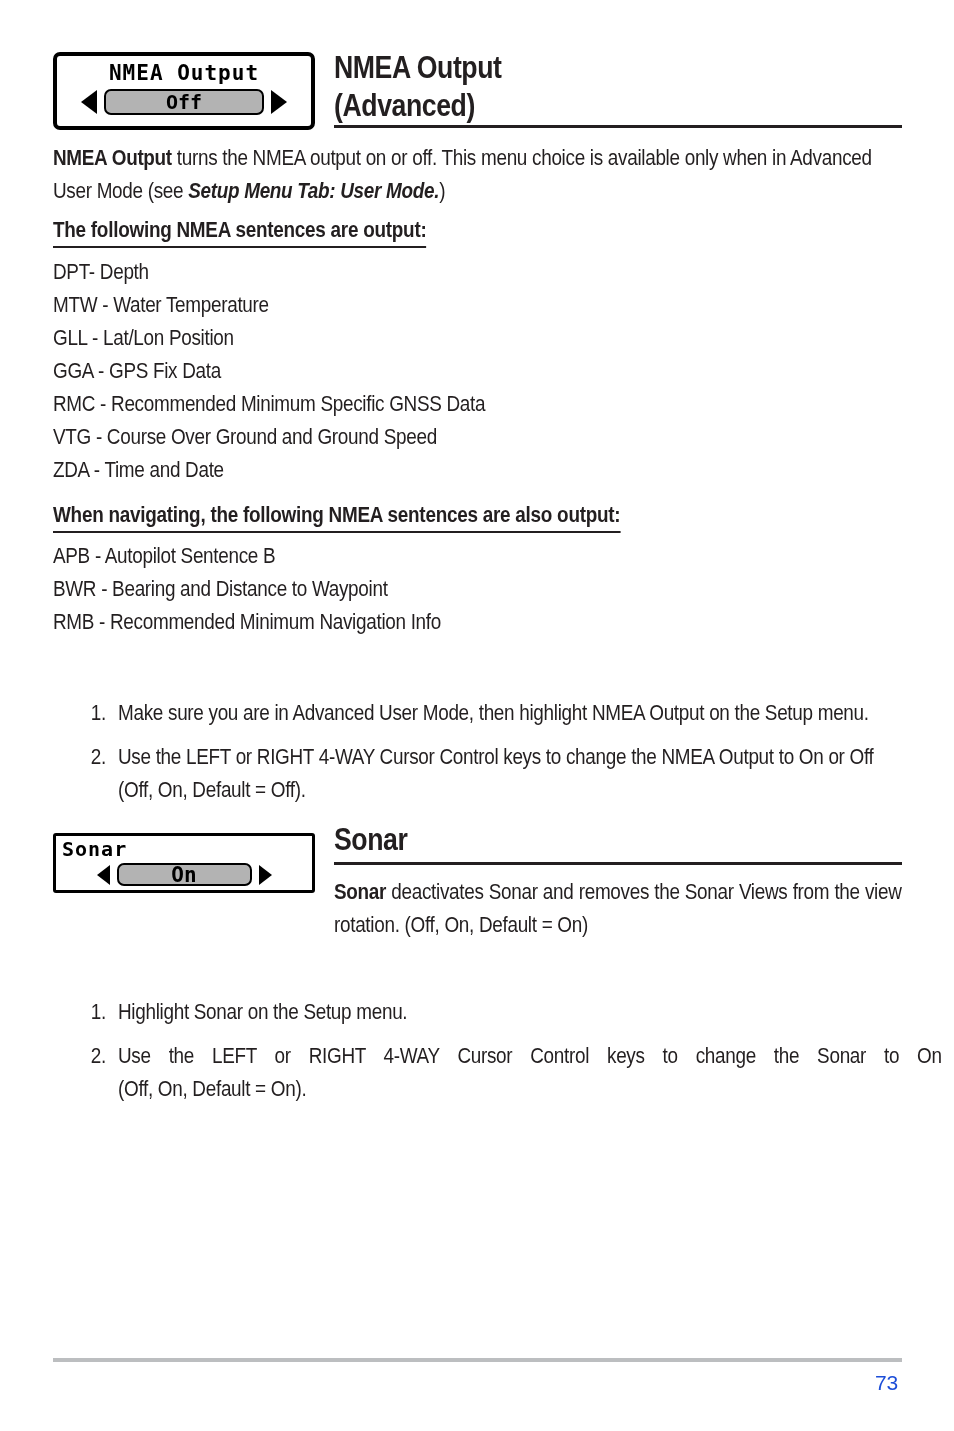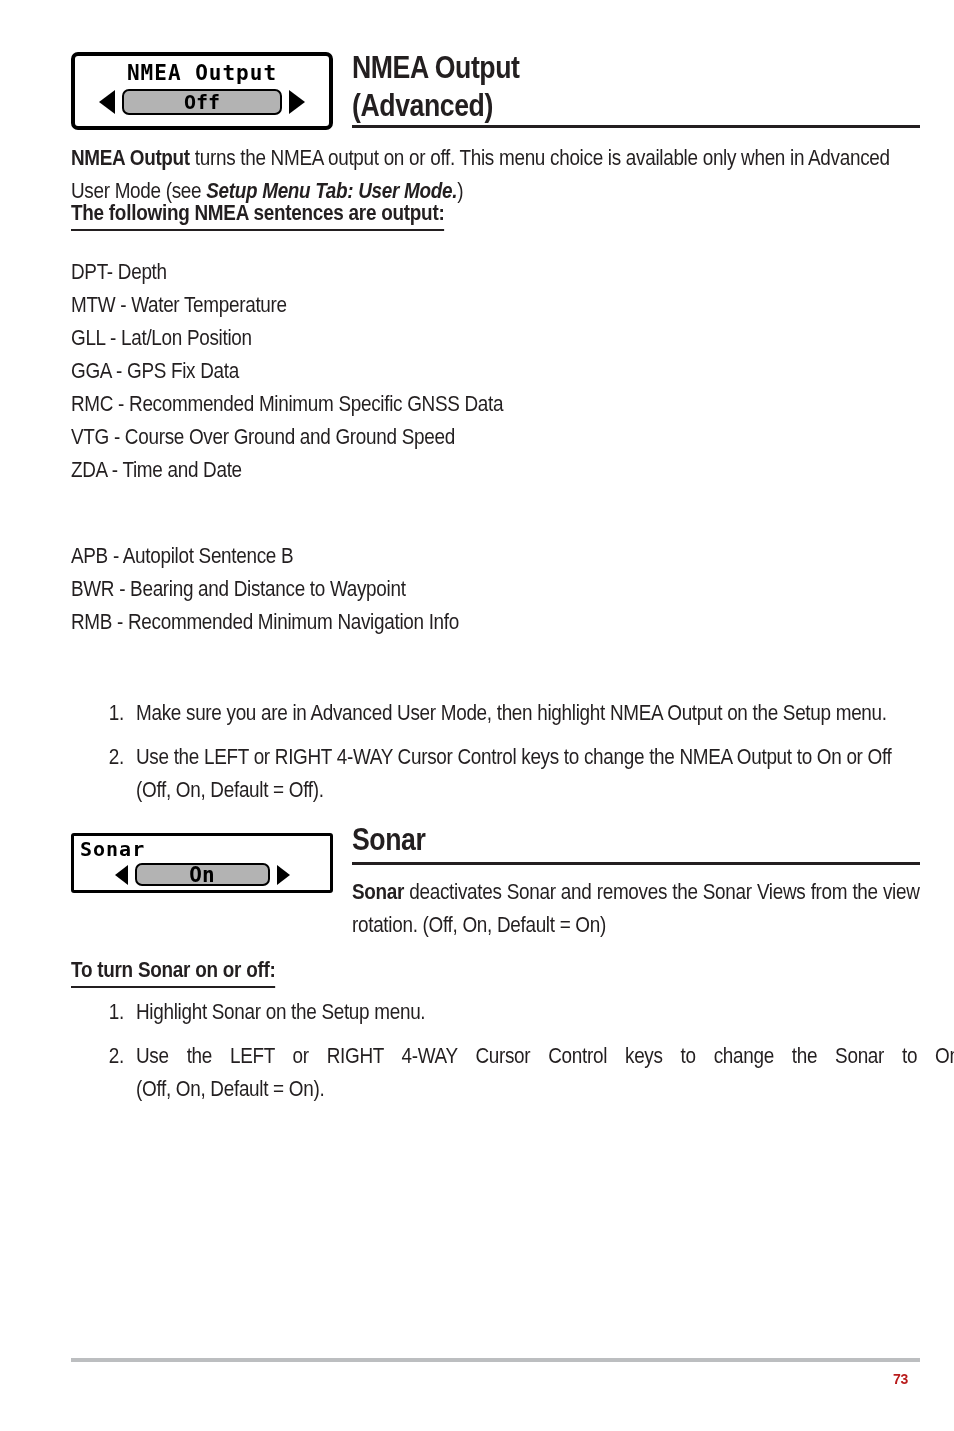--- a/index.html
+++ b/index.html
@@ -12,21 +12,20 @@
     height: 1431px;
     position: relative;
     font-family: "Liberation Sans", sans-serif;
     color: #231f20;
     overflow: hidden;
   }
 
   .page {
     position: absolute;
     inset: 0;
-    margin-left: 18px;
   }
 
   
   .body-text {
     font-size: 21.5px;
     line-height: 33px;
     letter-spacing: -0.35px;
     transform: scaleX(0.88);
     transform-origin: left top;
     width: 113.6%;
@@ -142,24 +141,23 @@
     transform: scaleX(0.88);
     transform-origin: left top;
     width: 113.6%;
   }
   .num-item .txt.justify {
     text-align: justify;
   }
 
   .page-number {
     position: absolute;
-    font-size: 14px;
-    color: #b91c1c;
+    font-size: 21px;
+    color: #1d4ed8;
     letter-spacing: -0.3px;
-    font-weight: bold;
   }
 </style>
 </head>
 <body>
 
 <div class="page">
 
   <div class="lcd-widget" style="left:53px; top:52px; width:262px; height:78px;">
     <div class="lcd-title centered" style="margin-top:5px;">NMEA Output</div>
     <div class="lcd-row" style="margin-top:4px;">
@@ -170,34 +168,37 @@
   </div>
 
   <div class="sec-head" style="left:334px; top:50px;">NMEA Output</div>
   <div class="sec-head" style="left:334px; top:88px;">(Advanced)</div>
   <div class="rule-black" style="left:334px; top:125px; width:568px;"></div>
 
   <div class="body-text" style="position:absolute; left:53px; top:142px; width:965px;">
     <span class="bold">NMEA Output</span><span> turns the NMEA output on or off.  This menu choice is available only when in Advanced User Mode (see </span><span class="bolditalic">Setup Menu Tab: User Mode.</span><span>)</span>
   </div>
 
-  <div style="position:absolute; left:53px; top:198px;">
+  <div style="position:absolute; left:53px; top:215px;">
     <div class="sub-head">The following NMEA sentences are output:</div>
   </div>
 
   <div class="body-text" style="position:absolute; left:53px; top:256px; width:965px;">
     <div>DPT- Depth</div>
     <div>MTW - Water Temperature</div>
     <div>GLL - Lat/Lon Position</div>
     <div>GGA - GPS Fix Data</div>
     <div>RMC - Recommended Minimum Specific GNSS Data</div>
     <div>VTG - Course Over Ground and Ground Speed</div>
     <div>ZDA - Time and Date</div>
   </div>
 
+  <div style="position:absolute; left:53px; top:500px;">
+    <div class="sub-head">When navigating, the following NMEA sentences are also output:</div>
+  </div>
 
   <div class="body-text" style="position:absolute; left:53px; top:540px; width:965px;">
     <div>APB - Autopilot Sentence B</div>
     <div>BWR - Bearing and Distance to Waypoint</div>
     <div>RMB - Recommended Minimum Navigation Info</div>
   </div>
 
 
   <div class="num-item" style="left:80px; top:697px; width:900px;">
     <span class="num">1.</span>
@@ -219,23 +220,20 @@
     </div>
   </div>
 
   <div class="sec-head" style="left:334px; top:822px;">Sonar</div>
   <div class="rule-black" style="left:334px; top:862px; width:568px;"></div>
 
   <div class="body-text" style="position:absolute; left:334px; top:876px; width:645px; text-align:justify;">
     <span class="bold">Sonar</span><span> deactivates Sonar and removes the Sonar Views from the view rotation. (Off, On, Default = On)</span>
   </div>
 
-  <div style="position:absolute; left:53px; top:955px;">
-    <div class="sub-head">To turn Sonar on or off:</div>
-  </div>
 
   <div class="num-item" style="left:80px; top:996px; width:900px;">
     <span class="num">1.</span>
     <span class="txt">Highlight Sonar on the Setup menu.</span>
   </div>
 
   <div class="num-item" style="left:80px; top:1040px; width:900px;">
     <span class="num">2.</span>
     <span class="txt justify" style="width:113.6%; text-align-last:justify;">Use the LEFT or RIGHT 4-WAY Cursor Control keys to change the Sonar to On or Off</span>
     <span class="txt">(Off, On, Default = On).</span>

